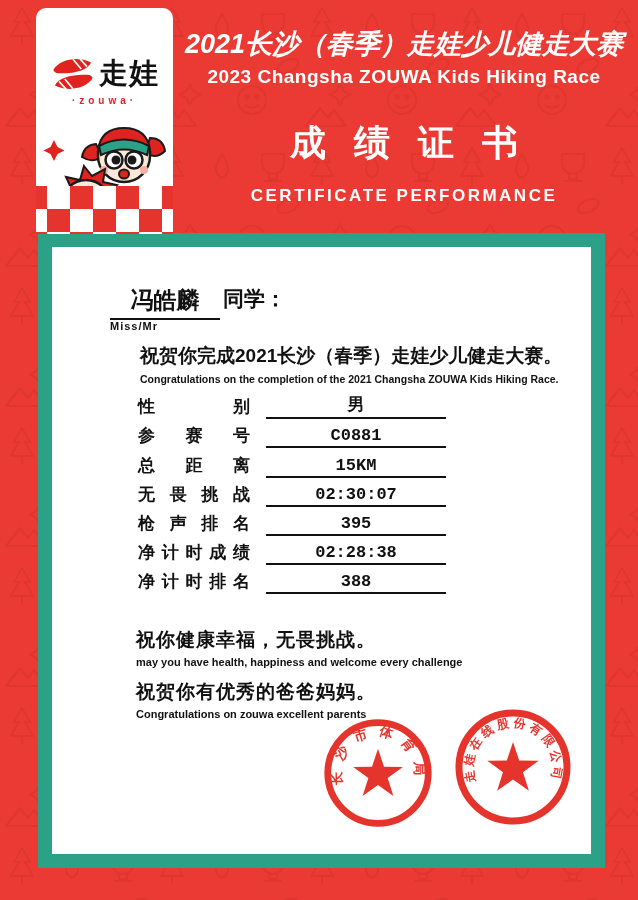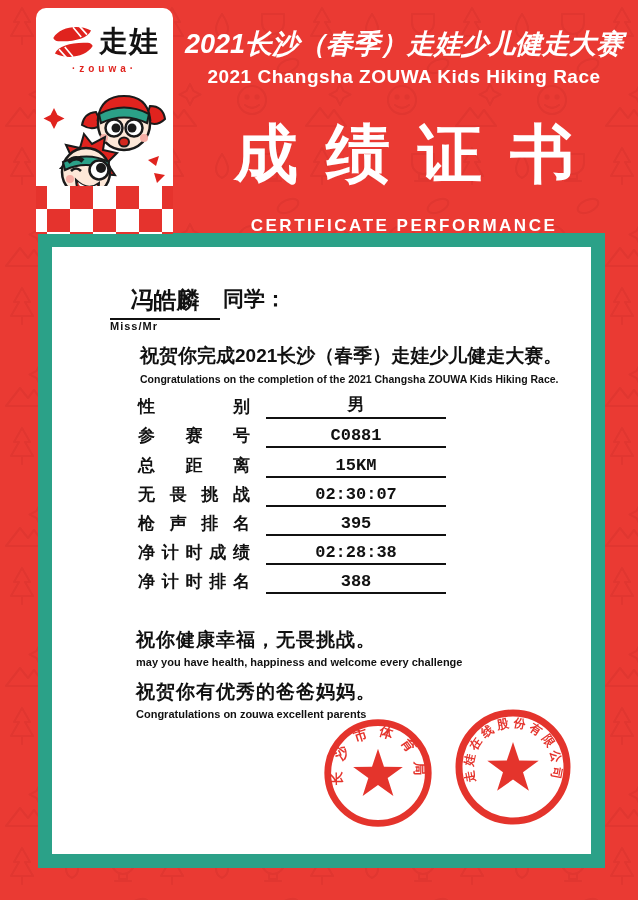--- a/index.html
+++ b/index.html
@@ -2,37 +2,37 @@
 <html><head>
 <meta charset="utf-8">
 <style>
   html,body{margin:0;padding:0;}
   body{font-family:"Liberation Sans",sans-serif;color:#111;}
   .page{position:relative;width:638px;height:900px;background:#EA3A33;overflow:hidden;}
   .bg-pattern{position:absolute;inset:0;z-index:0;}
 
   
   .logo-panel{position:absolute;left:36px;top:8px;width:137px;height:226px;background:#fff;
-    border-radius:10px 10px 0 0;z-index:2;display:flex;flex-direction:column;align-items:center;}
+    border-radius:10px 10px 0 0;z-index:2;display:flex;flex-direction:column;align-items:center;justify-content:flex-end;}
   .brand-row{display:flex;align-items:center;justify-content:center;gap:3px;margin-top:14px;}
   .brand-cjk{font-size:29px;font-weight:900;letter-spacing:1px;color:#121212;}
   .brand-en{color:#E0231E;font-size:10px;font-weight:700;letter-spacing:4px;margin-top:1px;text-align:center;}
   .mascots{margin-top:2px;}
   .checker{position:absolute;left:0;bottom:0;width:137px;height:48px;
     background:conic-gradient(#fff 25%,#E5332D 0 50%,#fff 0 75%,#E5332D 0);
     background-size:46px 46px;background-position:-12px 0;}
 
   
   .header-text{position:absolute;left:178px;top:26px;width:452px;text-align:center;color:#fff;z-index:1;}
   .race-title{display:flex;align-items:center;justify-content:center;gap:9px;font-size:27px;font-weight:800;white-space:nowrap;font-style:italic;}
   .decor{display:inline-block;width:10px;height:10px;background:#fff;position:relative;top:2px;}
   .decor-left{box-shadow:8px -12px 0 -1.5px #fff;}
   .decor-right{box-shadow:-8px -12px 0 -1.5px #fff;}
   .race-subtitle{font-size:19px;font-weight:700;margin-top:4px;letter-spacing:.5px;}
-  .cert-title{margin-top:23px;font-size:64px;font-weight:800;letter-spacing:28px;padding-left:28px;white-space:nowrap;}
+  .cert-title{margin-top:31px;font-size:36px;font-weight:800;letter-spacing:28px;padding-left:28px;white-space:nowrap;}
   .cert-subtitle{font-size:17px;font-weight:800;letter-spacing:2.5px;margin-top:18px;}
 
   
   .cert-frame{position:absolute;left:38px;top:233px;width:567px;height:635px;background:#2BA188;
     padding:14px;box-sizing:border-box;z-index:1;}
   .cert-inner{width:100%;height:100%;background:#fff;position:relative;}
 
   .name-block{position:absolute;left:58px;top:38px;}
   .name-line{display:flex;align-items:flex-start;}
   .name-underline{min-width:106px;text-align:center;border-bottom:2px solid #111;
@@ -135,21 +135,21 @@
     </svg>
     <div class="checker"></div>
   </div>
 
   <div class="header-text">
     <div class="race-title">
       <span class="decor decor-left"></span>
       <span>2021长沙（春季）走娃少儿健走大赛</span>
       <span class="decor decor-right"></span>
     </div>
-    <div class="race-subtitle">2021 Changsha ZOUWA Kids Hiking Race</div>
+    <div class="race-subtitle">2023 Changsha ZOUWA Kids Hiking Race</div>
     <div class="cert-title">成绩证书</div>
     <div class="cert-subtitle">CERTIFICATE PERFORMANCE</div>
   </div>
 
   <div class="cert-frame">
     <div class="cert-inner">
 
       <div class="name-block">
         <div class="name-line">
           <span class="name-underline">冯皓麟</span>

